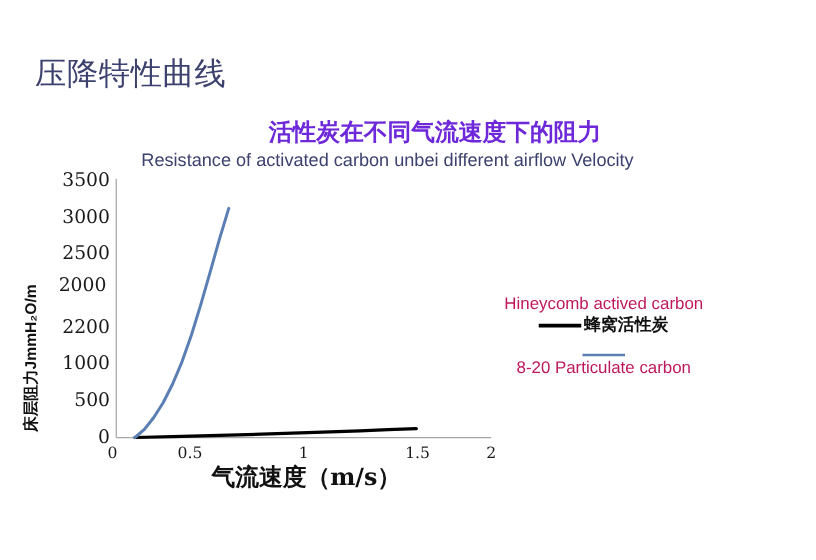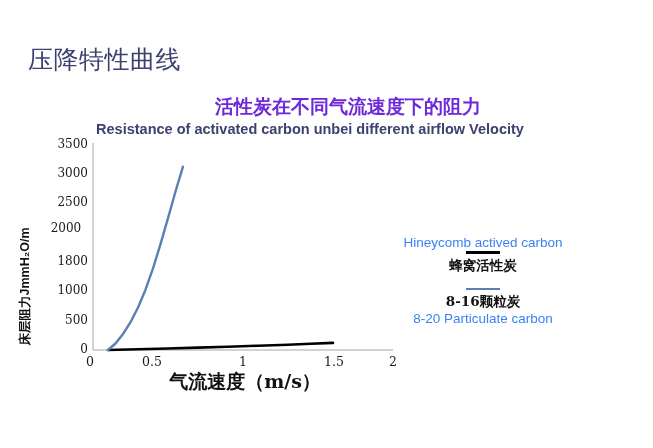--- a/index.html
+++ b/index.html
@@ -62,21 +62,21 @@
   }
 
   .chart-title-en {
     position: absolute;
     left: 0;
     top: 32px;
     width: 620px;
     text-align: center;
     font-size: 14.5px;
     line-height: 19px;
-    font-weight: 700;
+    font-weight: 400;
     color: #3c416e;
     white-space: nowrap;
   }
 
   
   .plot-wrap {
     position: absolute;
     left: 0;
     top: 0;
     width: 653px;
@@ -96,21 +96,21 @@
     font-weight: 700;
     color: #111111;
     white-space: nowrap;
   }
 
   .y-tick-label {
     position: absolute;
     right: 0;
     width: 44px;
     text-align: right;
-    font-size: 12px;
+    font-size: 15px;
     color: #1a1a1a;
     font-family: "DejaVu Serif", "Liberation Serif", serif;
     line-height: 13px;
   }
   .y-ticks {
     position: absolute;
     left: 42px;
     top: 0;
     width: 46px;
     height: 340px;
@@ -158,32 +158,31 @@
 
   
   .legend {
     position: absolute;
     left: 378px;
     top: 146px;
     width: 210px;
   }
   .legend-cap {
     font-size: 13.5px;
-    color: #3b82f6;
+    color: #be185d;
     text-align: center;
     line-height: 17px;
     white-space: nowrap;
   }
   .legend-row {
     display: flex;
     align-items: center;
     justify-content: center;
     gap: 2px;
     line-height: 18px;
-    flex-direction: column;
   }
   .legend-swatch {
     display: inline-block;
     width: 34px;
     height: 0;
     border-top-style: solid;
     flex: 0 0 auto;
   }
   .legend-swatch.black { border-top-width: 3px; border-top-color: #000000; }
   .legend-swatch.blue  { border-top-width: 2.5px; border-top-color: #5b7fb4; }
@@ -213,21 +212,21 @@
 
     <div class="plot-wrap">
 
       <div class="y-axis-title">床层阻力JmmH₂O/m</div>
 
       <div class="y-ticks">
         <div class="y-tick-label" style="top:50px;">3500</div>
         <div class="y-tick-label" style="top:79px;">3000</div>
         <div class="y-tick-label" style="top:108px;">2500</div>
         <div class="y-tick-label" style="top:134px;text-align:center;">2000</div>
-        <div class="y-tick-label" style="top:167px;">1800</div>
+        <div class="y-tick-label" style="top:167px;">2200</div>
         <div class="y-tick-label" style="top:196px;">1000</div>
         <div class="y-tick-label" style="top:226px;">500</div>
         <div class="y-tick-label" style="top:255px;">0</div>
       </div>
 
       <svg width="653" height="340" style="position:absolute;left:0;top:0;">
 
         <line x1="93" y1="55" x2="93" y2="262" stroke="#a6a6a6" stroke-width="1"></line>
         <line x1="93" y1="262" x2="393" y2="262" stroke="#a6a6a6" stroke-width="1"></line>
 
@@ -248,20 +247,19 @@
 
       <div class="legend">
         <div class="legend-cap">Hineycomb actived carbon</div>
         <div class="legend-row">
           <span class="legend-swatch black"></span>
           <span class="legend-label-cn">蜂窝活性炭</span>
         </div>
         <div class="legend-gap"></div>
         <div class="legend-row">
           <span class="legend-swatch blue"></span>
-          <span class="legend-label-cn">8-16颗粒炭</span>
         </div>
         <div class="legend-cap">8-20 Particulate carbon</div>
       </div>
 
     </div>
   </div>
 </div>
 
 </body></html>

